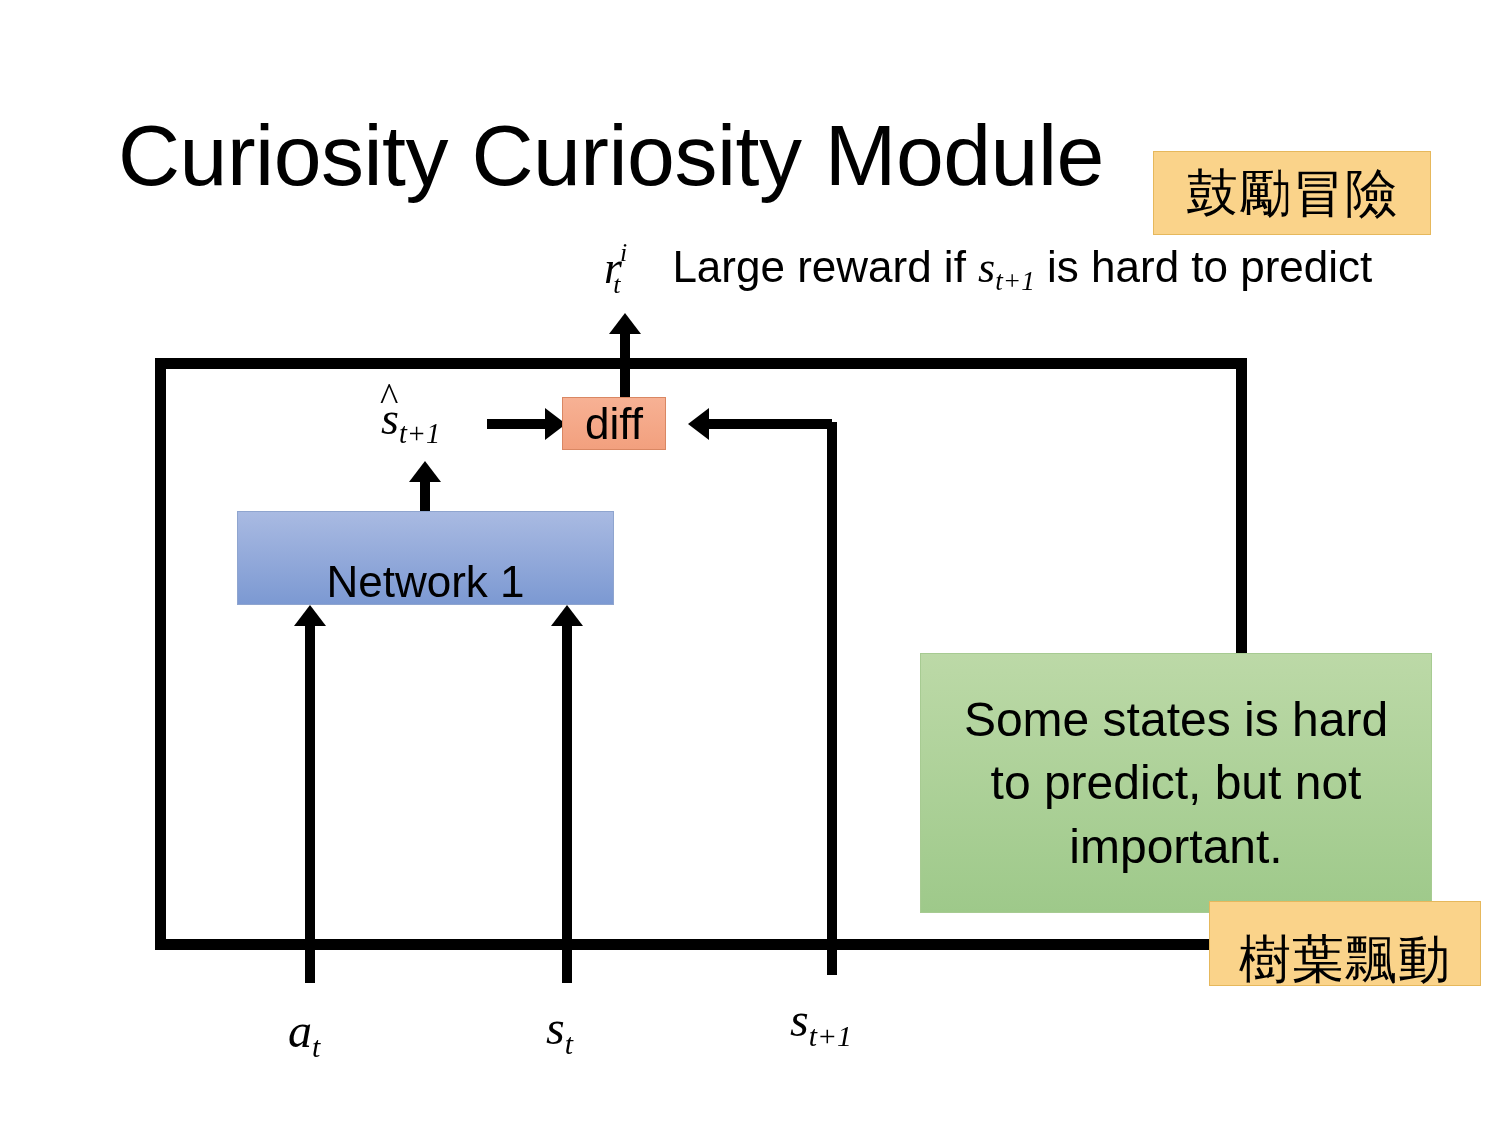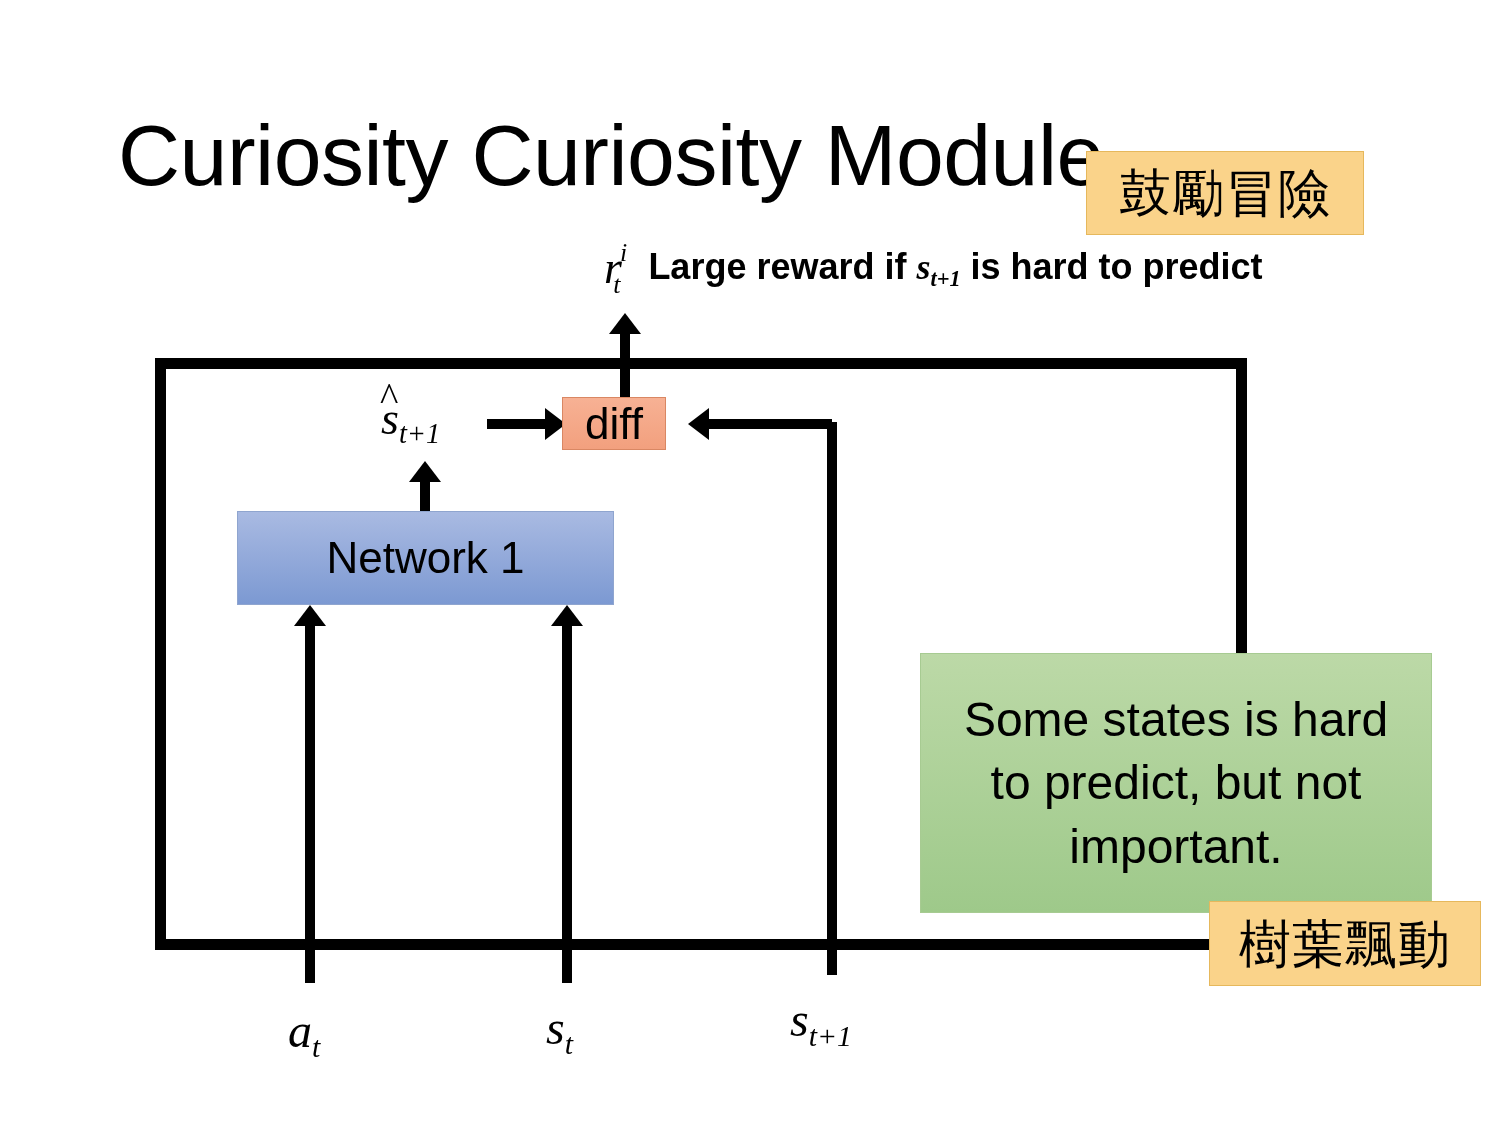--- a/index.html
+++ b/index.html
@@ -40,30 +40,31 @@
     box-sizing: border-box;
     display: flex;
     align-items: center;
     justify-content: center;
     font-size: 52px;
     line-height: 1;
     color: #000;
     letter-spacing: 1px;
   }
   #badge-top {
-    left: 1086px;
+    left: 1153px;
     top: 151px;
     width: 278px;
     height: 84px;
   }
   #badge-bottom {
     left: 1209px;
     top: 901px;
     width: 272px;
     height: 85px;
+    align-items: flex-end;
   }
 
   
   #reward-row {
     position: absolute;
     left: 604px;
     top: 235px;
     height: 64px;
     display: flex;
     align-items: center;
@@ -84,24 +85,23 @@
     font-style: italic;
   }
   #reward-symbol .sub {
     font-size: 26px;
     position: relative;
     top: 10px;
     left: -16px;
     font-style: italic;
   }
   #reward-text {
-    font-size: 36px;
-    margin-left: 12px;
+    font-size: 44px;
+    margin-left: 36px;
     white-space: nowrap;
-    font-weight: bold;
   }
   .mathi {
     font-family: "Liberation Serif", serif;
     font-style: italic;
   }
   .mathsub {
     font-family: "Liberation Serif", serif;
     font-style: italic;
     font-size: 0.62em;
     position: relative;
@@ -212,21 +212,21 @@
   #box-network {
     position: absolute;
     left: 237px;
     top: 511px;
     width: 377px;
     height: 94px;
     background: linear-gradient(180deg, #A9BAE2 0%, #7C99D2 100%);
     border: 1px solid #8FA5CF;
     box-sizing: border-box;
     display: flex;
-    align-items: center;
+    align-items: flex-end;
     justify-content: center;
     font-size: 44px;
     line-height: 1;
     color: #000;
   }
   #box-note {
     position: absolute;
     left: 920px;
     top: 653px;
     width: 512px;

